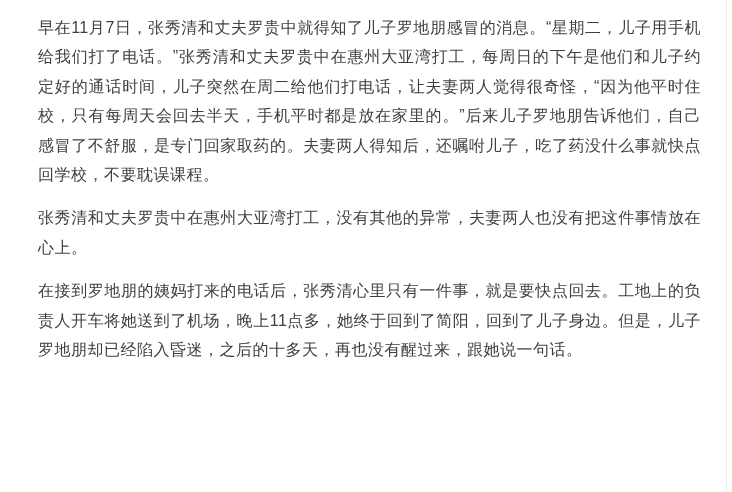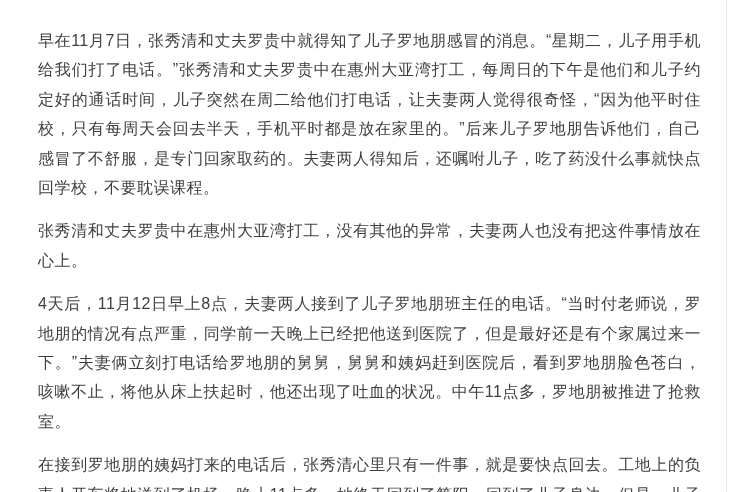--- a/index.html
+++ b/index.html
@@ -18,35 +18,34 @@
   .content {
     box-sizing: border-box;
     padding: 13px 31px 0 38px;
     color: #3f3f3f;
     font-size: 16px;
     line-height: 29.4px;
     letter-spacing: 0.5px;
     text-align: justify;
   }
   .content p {
-    margin: 13px 0 14px 0;
+    margin: 0 0 14px 0;
   }
   .right-divider {
     position: absolute;
     top: 0;
     right: 5px;
     width: 1px;
     height: 100%;
     background: #ececec;
   }
 </style>
 </head>
 <body>
 
 <div class="page">
   <div class="content">
     <p>早在11月7日，张秀清和丈夫罗贵中就得知了儿子罗地朋感冒的消息。“星期二，儿子用手机给我们打了电话。”张秀清和丈夫罗贵中在惠州大亚湾打工，每周日的下午是他们和儿子约定好的通话时间，儿子突然在周二给他们打电话，让夫妻两人觉得很奇怪，“因为他平时住校，只有每周天会回去半天，手机平时都是放在家里的。”后来儿子罗地朋告诉他们，自己感冒了不舒服，是专门回家取药的。夫妻两人得知后，还嘱咐儿子，吃了药没什么事就快点回学校，不要耽误课程。</p>
     <p>张秀清和丈夫罗贵中在惠州大亚湾打工，没有其他的异常，夫妻两人也没有把这件事情放在心上。</p>
-    <p>4天后，11月12日早上8点，夫妻两人接到了儿子罗地朋班主任的电话。“当时付老师说，罗地朋的情况有点严重，同学前一天晚上已经把他送到医院了，但是最好还是有个家属过来一下。”夫妻俩立刻打电话给罗地朋的舅舅，舅舅和姨妈赶到医院后，看到罗地朋脸色苍白，咳嗽不止，将他从床上扶起时，他还出现了吐血的状况。中午11点多，罗地朋被推进了抢救室。</p>
     <p>在接到罗地朋的姨妈打来的电话后，张秀清心里只有一件事，就是要快点回去。工地上的负责人开车将她送到了机场，晚上11点多，她终于回到了简阳，回到了儿子身边。但是，儿子罗地朋却已经陷入昏迷，之后的十多天，再也没有醒过来，跟她说一句话。</p>
   </div>
   <div class="right-divider"></div>
 </div>
 
 </body></html>

